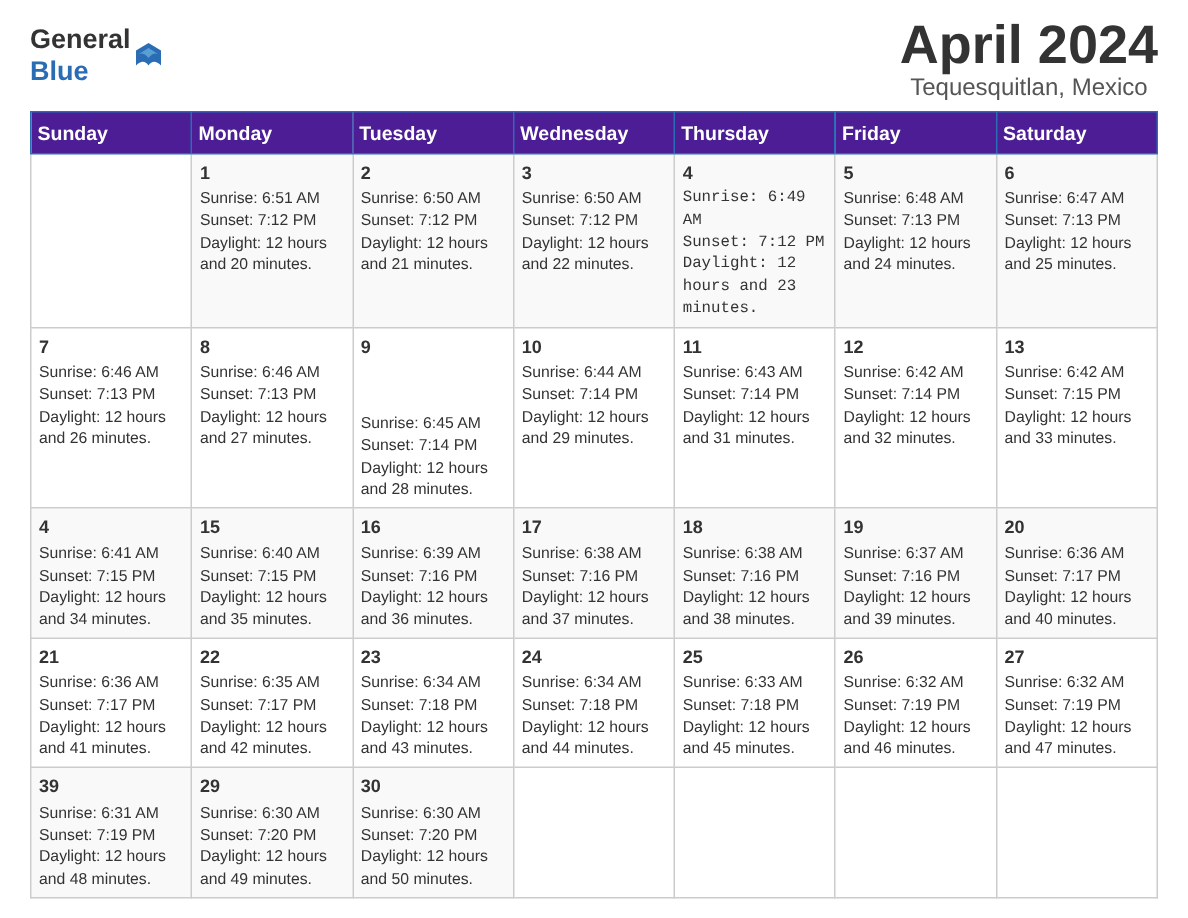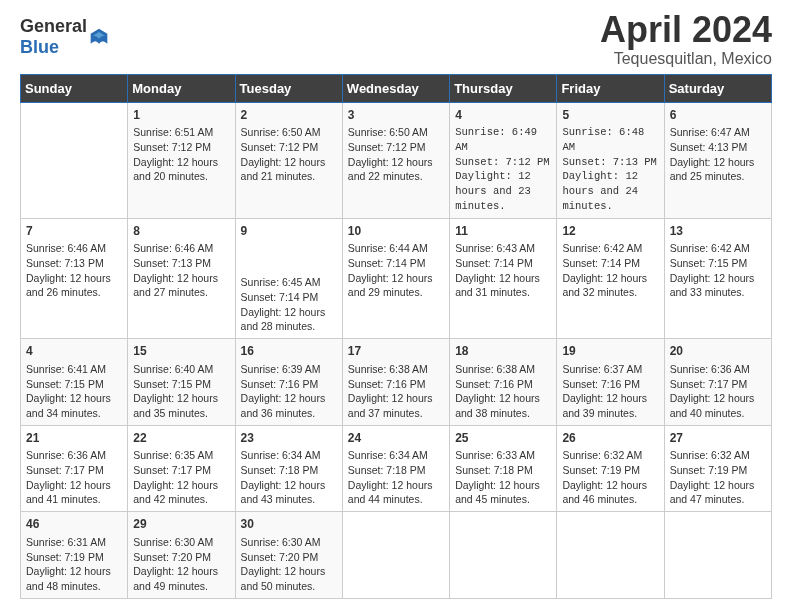--- a/index.html
+++ b/index.html
@@ -41,28 +41,29 @@
     }
     .month-title {
       font-size: 36px;
       font-weight: bold;
       color: #333;
       line-height: 1.1;
     }
     .location-title {
       font-size: 16px;
       color: #555;
+      text-align: center;
     }
     table {
       width: 100%;
       border-collapse: collapse;
       table-layout: fixed;
     }
     thead tr th {
-      background-color: #404040;
+      background-color: #4c1d95;
       color: #fff;
       font-size: 13px;
       font-weight: bold;
       padding: 6px 4px;
       text-align: left;
       border: 1px solid #2a6db5;
     }
     tbody tr td {
       border: 1px solid #ccc;
       vertical-align: top;
@@ -145,28 +146,28 @@
 Daylight: 12 hours and 22 minutes.</div>
         </td>
         <td>
           <div class="day-num">4</div>
           <div class="day-info" style="white-space: pre-line; font-family: Liberation Mono, monospace;">Sunrise: 6:49 AM
 Sunset: 7:12 PM
 Daylight: 12 hours and 23 minutes.</div>
         </td>
         <td>
           <div class="day-num">5</div>
-          <div class="day-info" style="white-space: pre-line; font-family: Liberation Mono, monospace;">Sunrise: 6:48 AM
+          <div class="day-info" style="white-space: pre-line;">Sunrise: 6:48 AM
 Sunset: 7:13 PM
 Daylight: 12 hours and 24 minutes.</div>
         </td>
         <td>
           <div class="day-num">6</div>
           <div class="day-info" style="white-space: pre-line;">Sunrise: 6:47 AM
-Sunset: 4:13 PM
+Sunset: 7:13 PM
 Daylight: 12 hours and 25 minutes.</div>
         </td>
       </tr>
       <tr>
         <td>
           <div class="day-num">7</div>
           <div class="day-info" style="white-space: pre-line;">Sunrise: 6:46 AM
 Sunset: 7:13 PM
 Daylight: 12 hours and 26 minutes.</div>
         </td>
@@ -290,21 +291,21 @@
         </td>
         <td>
           <div class="day-num">27</div>
           <div class="day-info" style="white-space: pre-line;">Sunrise: 6:32 AM
 Sunset: 7:19 PM
 Daylight: 12 hours and 47 minutes.</div>
         </td>
       </tr>
       <tr>
         <td>
-          <div class="day-num">46</div>
+          <div class="day-num">39</div>
           <div class="day-info" style="white-space: pre-line;">Sunrise: 6:31 AM
 Sunset: 7:19 PM
 Daylight: 12 hours and 48 minutes.</div>
         </td>
         <td>
           <div class="day-num">29</div>
           <div class="day-info" style="white-space: pre-line;">Sunrise: 6:30 AM
 Sunset: 7:20 PM
 Daylight: 12 hours and 49 minutes.</div>
         </td>

